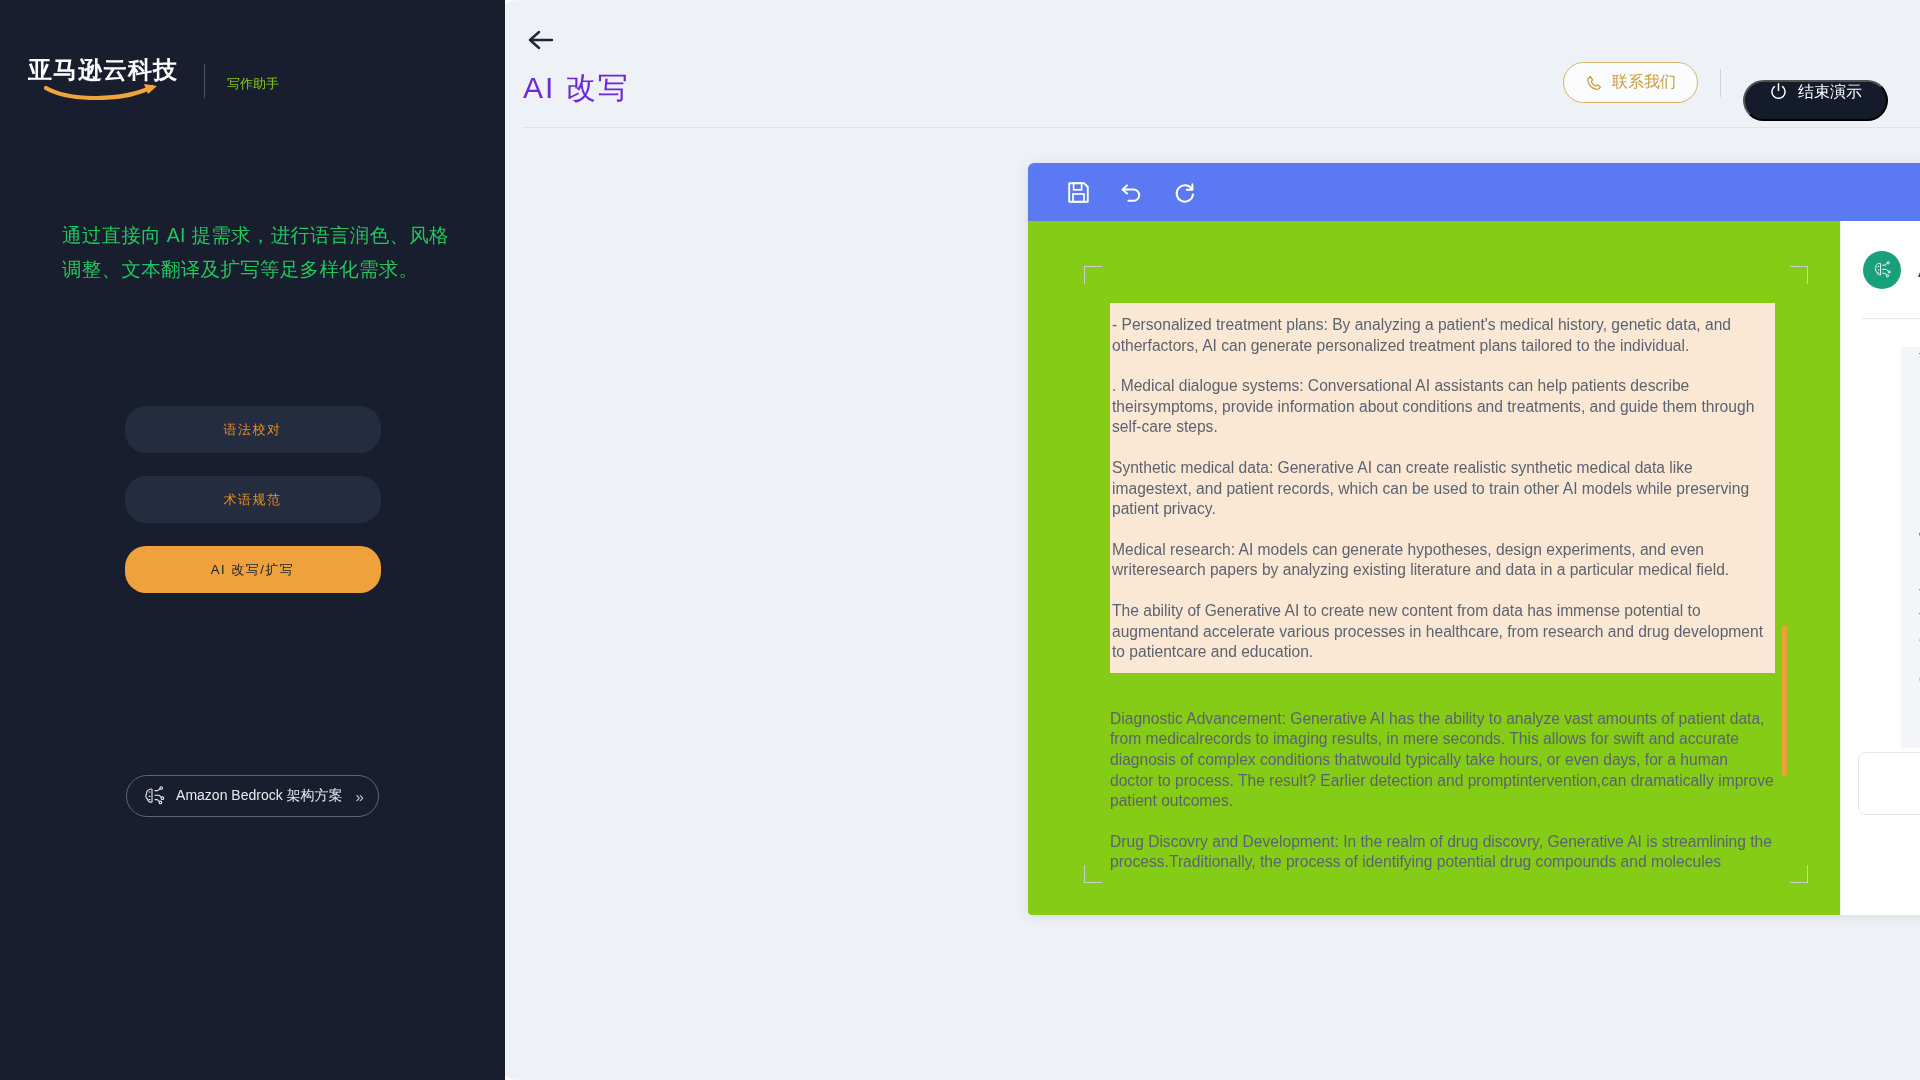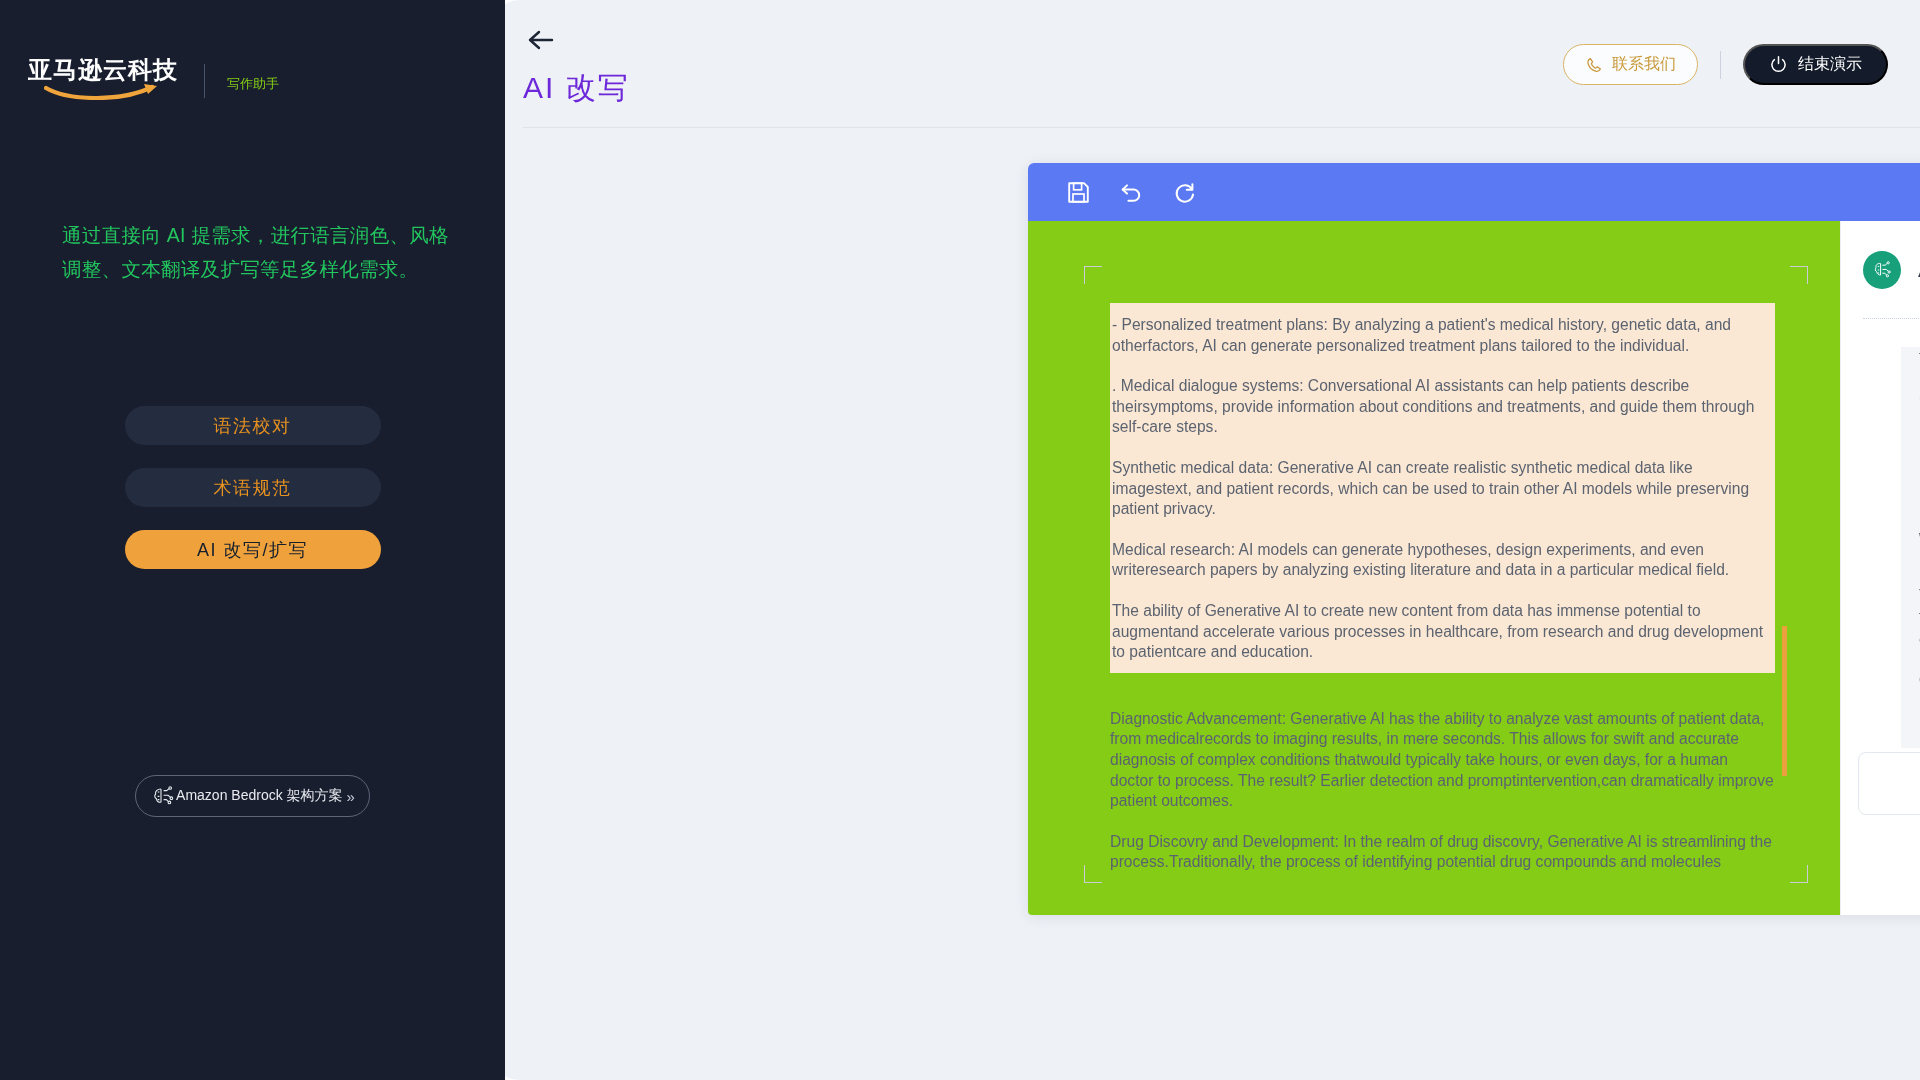--- a/index.html
+++ b/index.html
@@ -26,31 +26,31 @@
   .brand-div { width: 1px; height: 34px; background: #4a5268; margin: 4px 22px 0 26px; }
   .brand-sub { color: #84cc16; font-size: 13px; margin-top: 10px; white-space: nowrap; }
 
   .side-desc {
     margin: 118px 38px 0 62px; color: #22c55e;
     font-size: 19.5px; line-height: 34px; letter-spacing: .3px;
   }
 
   .side-actions { margin-top: 120px; display: flex; flex-direction: column; align-items: center; gap: 23px; }
   .side-btn {
-    width: 256px; height: 39px; border-radius: 21px;
+    width: 256px; height: 47px; border-radius: 21px;
     display: flex; align-items: center; justify-content: center;
-    font-size: 18px; letter-spacing: 1.5px; cursor: pointer;
+    font-size: 13px; letter-spacing: 1.5px; cursor: pointer;
     background: #242c40; color: #e8921f; border: none;
     font-family: "Liberation Sans", sans-serif;
   }
   .side-btn.active { background: #efa13c; color: #16202c; }
 
   .bedrock-wrap { position: absolute; left: 0; right: 0; top: 775px; display: flex; justify-content: center; }
   .bedrock-pill {
-    display: flex; align-items: center; 
+    display: flex; align-items: center; gap: 9px;
     height: 42px; padding: 0 16px 0 14px;
     border: 1px solid #5d6579; border-radius: 21px;
     color: #e9ebf1; font-size: 14px; cursor: pointer; white-space: nowrap;
   }
   .bedrock-pill .chev { color: #c9cedb; font-size: 15px; margin-left: 4px; letter-spacing: -2px; }
 
   
   #main {
     position: relative; flex: 1; height: 1080px; background: #eef1f6;
     border-top-left-radius: 26px; border-bottom-left-radius: 26px;
@@ -63,23 +63,23 @@
   }
   .topbar-right { position: absolute; right: 32px; top: 44px; display: flex; align-items: center; gap: 0; }
   .btn-contact {
     display: flex; align-items: center; gap: 9px;
     height: 41px; padding: 17px 21px; border-radius: 21px;
     border: 1.5px solid #d9b464; background: #fbfcfe;
     color: #c99a3d; font-size: 16px; cursor: pointer; white-space: nowrap;
   }
   .topbar-sep { width: 1px; height: 28px; background: #ccd2de; margin: 0 22px; }
   .btn-end {
-    display: flex; align-items: center; gap: 10px;
+    display: flex; align-items: flex-start; gap: 10px;
     height: 41px; padding: 0 24px; border-radius: 21px;
-    background: #141b2b; color: #ffffff; font-size: 16px; cursor: pointer; white-space: nowrap;
+    background: #141b2b; color: #ffffff; font-size: 16px; cursor: pointer; white-space: nowrap; margin-top: 36px;
   }
   .topbar-rule { position: absolute; left: 30px; right: 0; top: 127px; height: 1px; background: #dfe4ec; }
 
   
   #window {
     position: absolute; left: 535px; top: 163px; width: 1353px; height: 752px;
     background: #ffffff; border-radius: 6px 6px 4px 4px;
     box-shadow: 0 2px 14px rgba(40,55,90,.10); overflow: hidden;
   }
   .win-bar {

